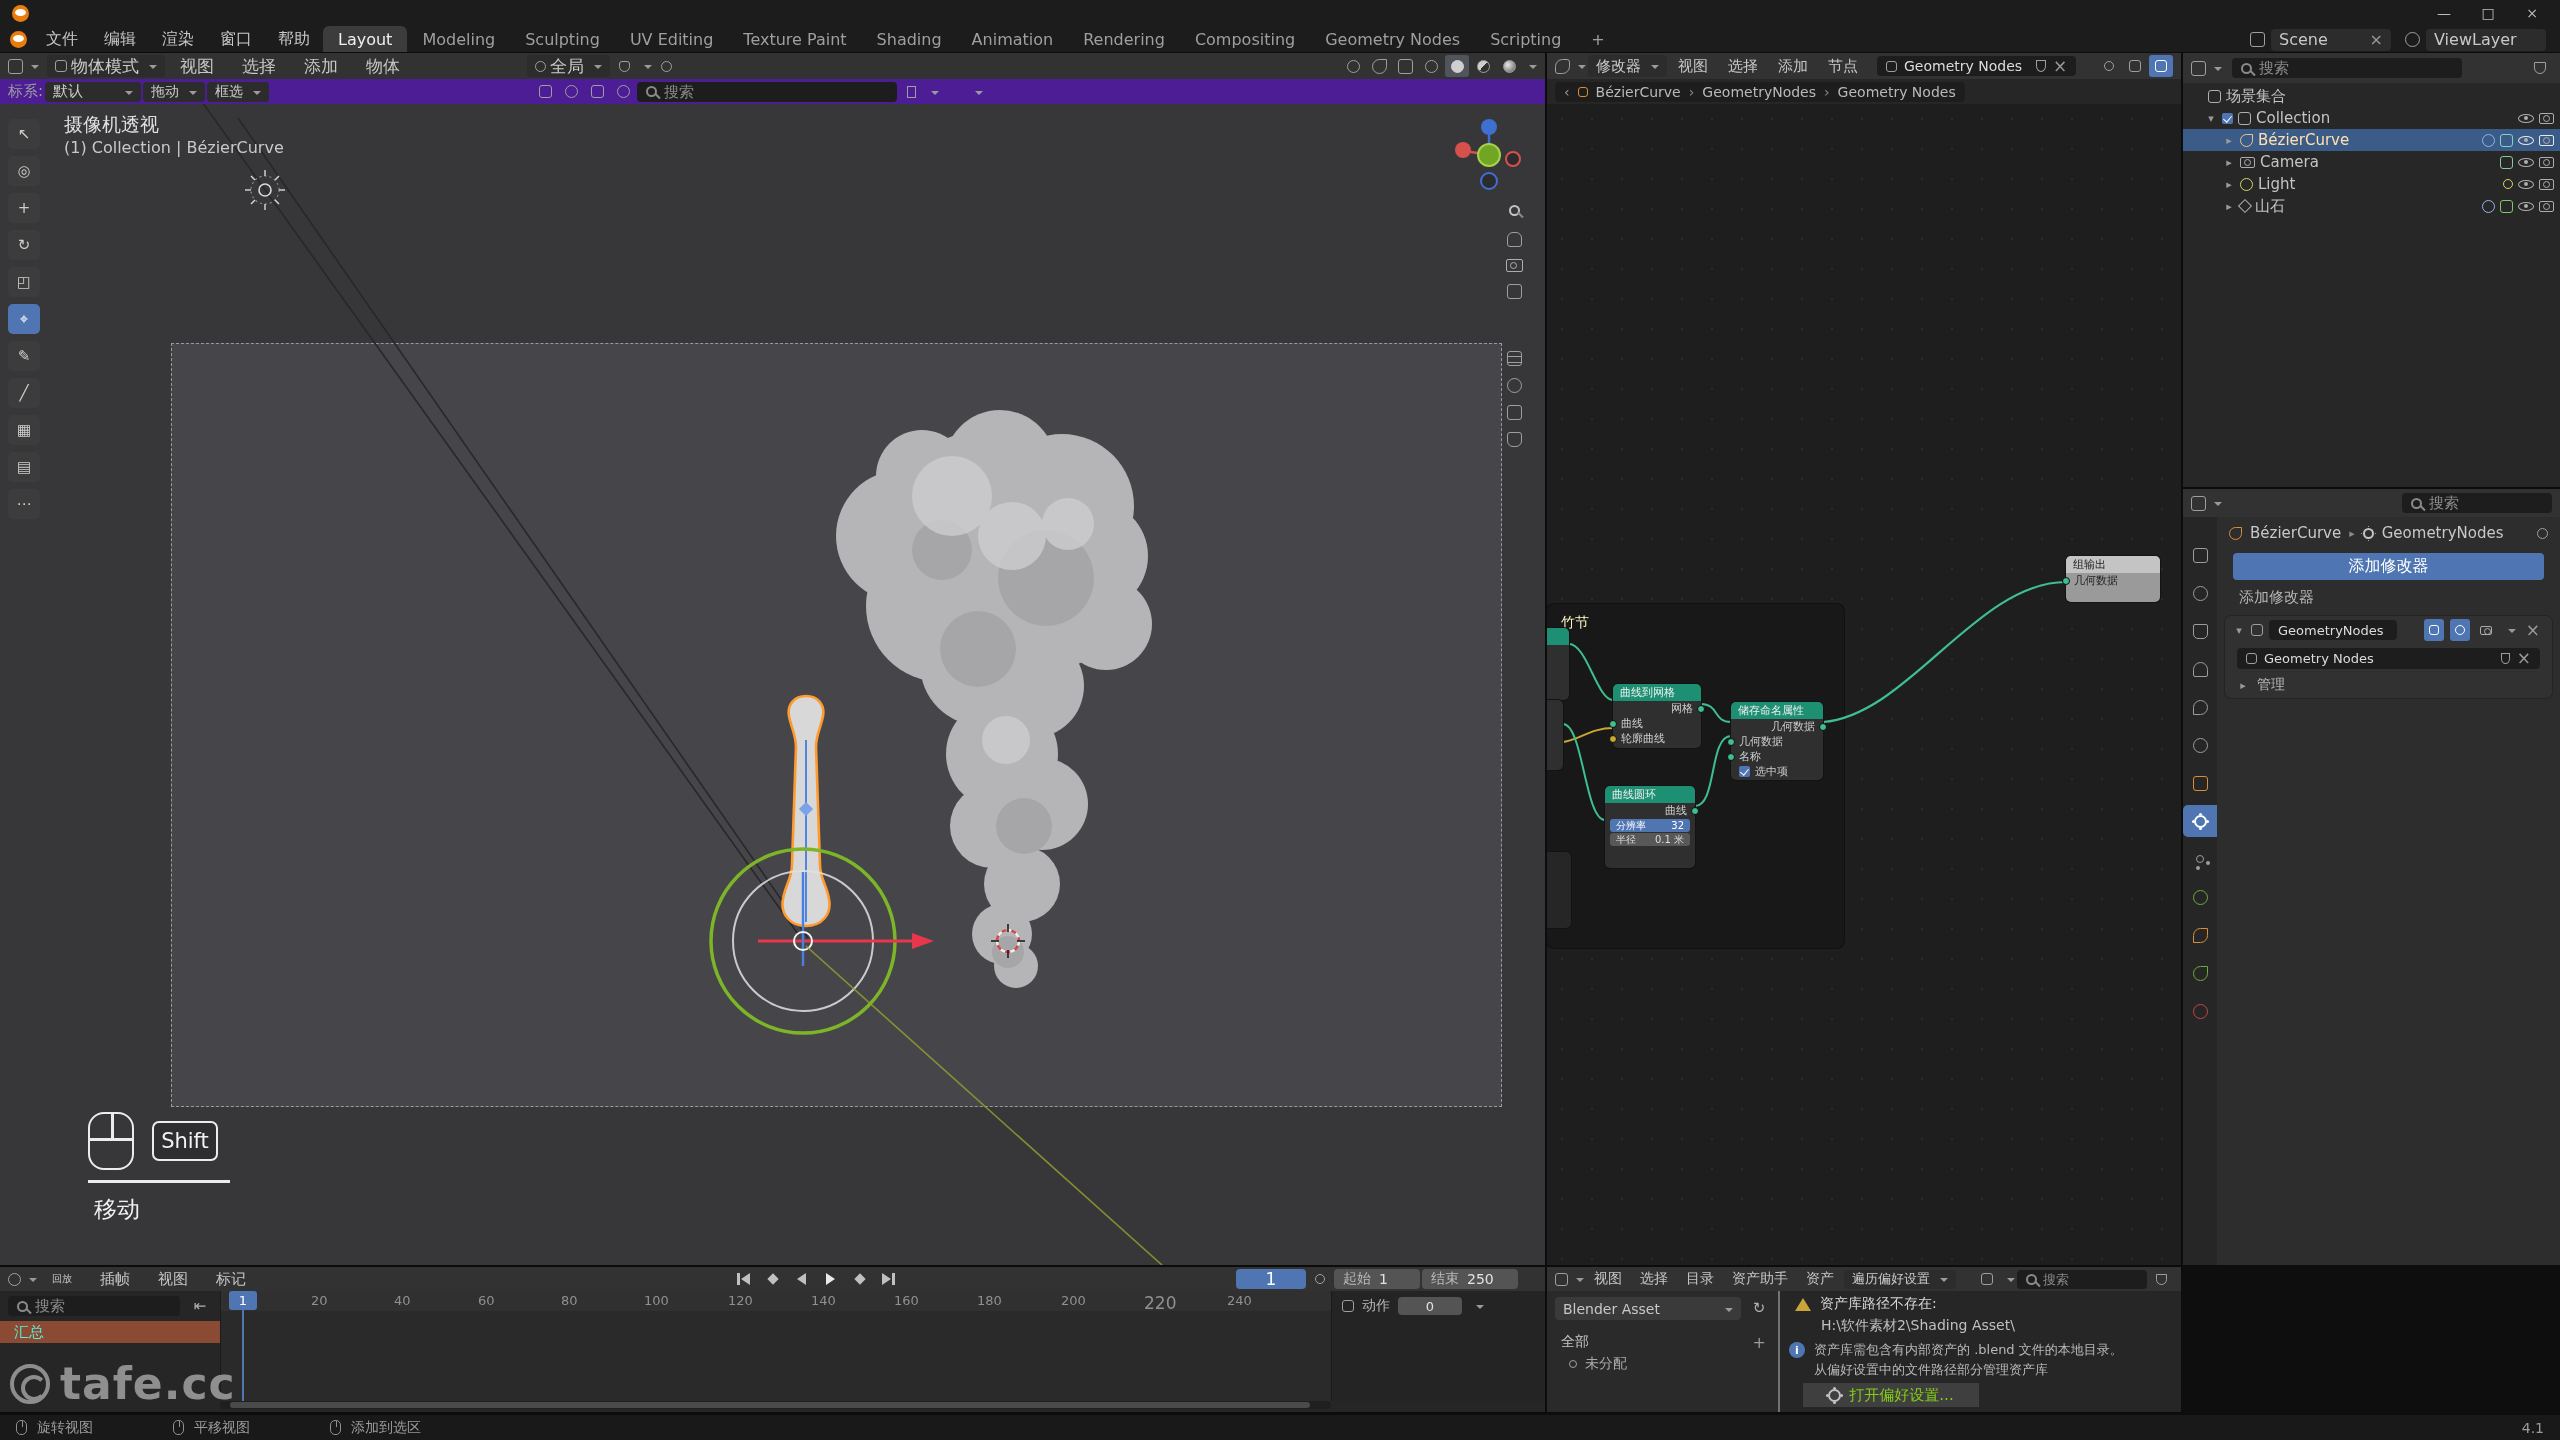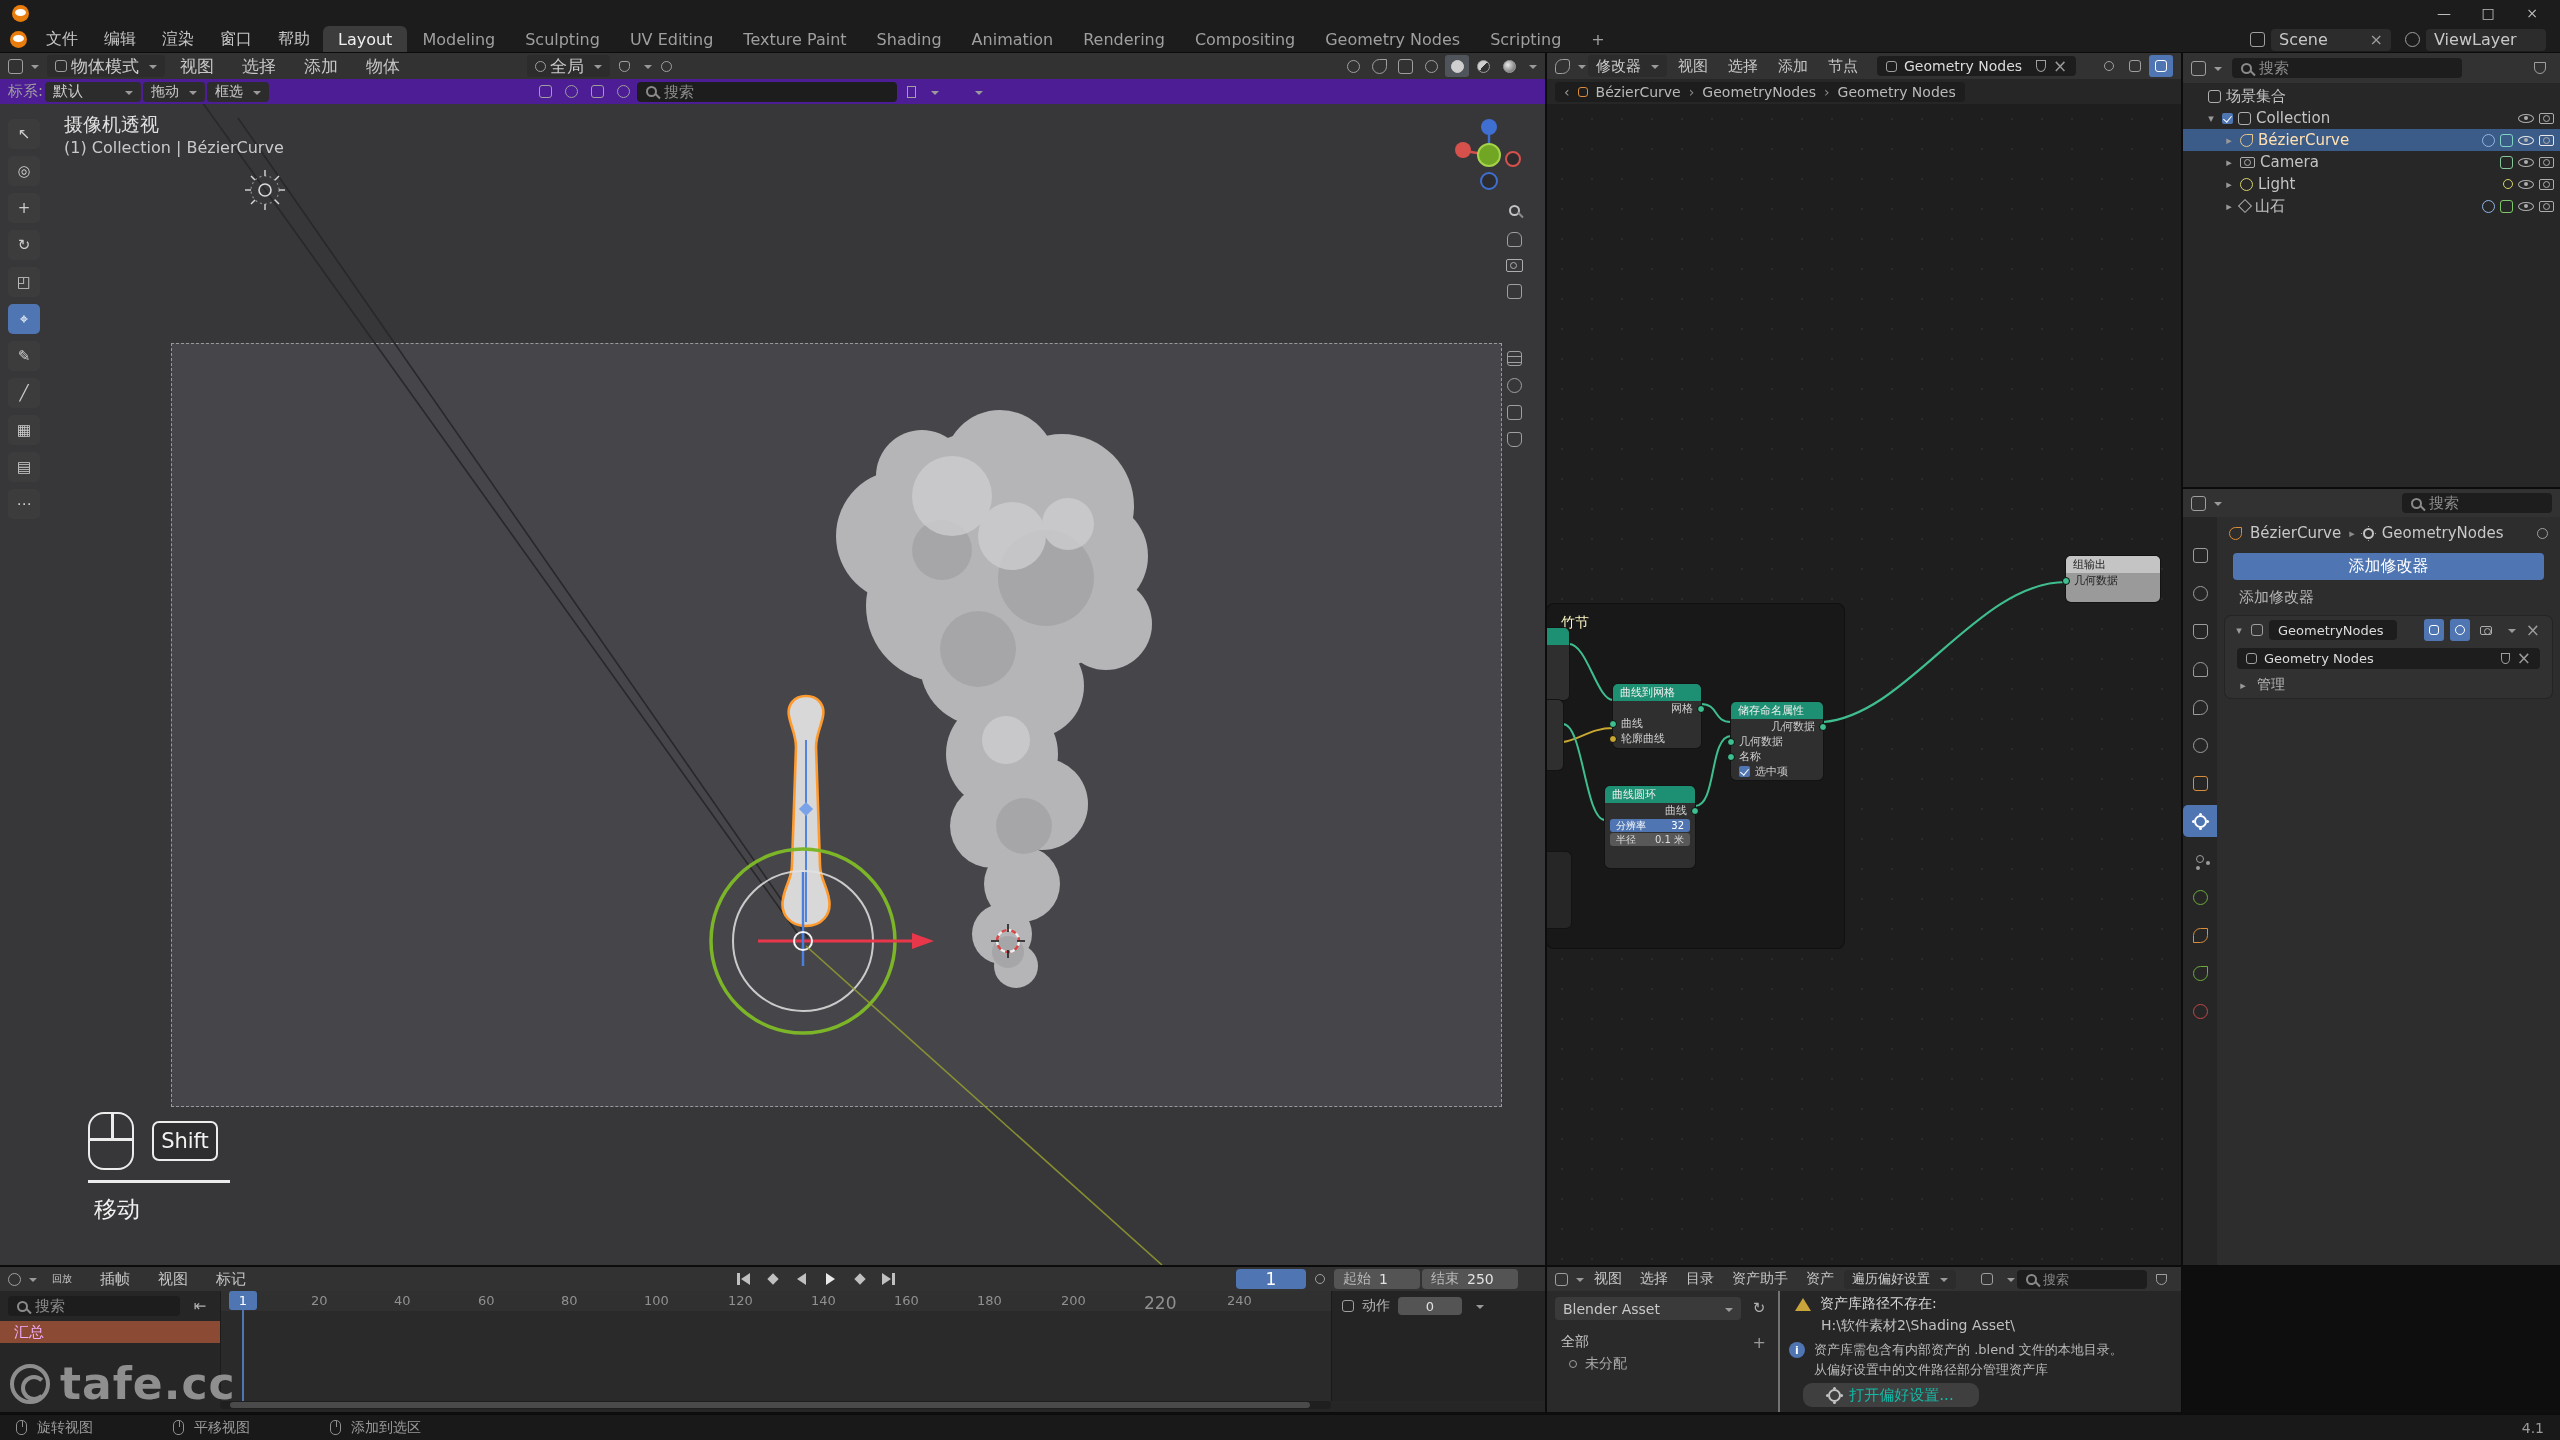--- a/index.html
+++ b/index.html
@@ -65,21 +65,21 @@
   .eye::after{content:"";position:absolute;left:4.5px;top:1.5px;width:4px;height:4px;border-radius:50%;background:#adadad}
   .cami{display:inline-block;width:15px;height:11px;border:1.6px solid #adadad;border-radius:2px;position:relative;flex:none}
   .cami::after{content:"";position:absolute;left:3px;top:1.5px;width:5px;height:5px;border-radius:50%;border:1.4px solid #adadad}
   .typ{width:13px;height:13px;display:inline-block;border-radius:3px;flex:none}
   
   .ptab{width:34px;height:32px;display:flex;align-items:center;justify-content:center}
   .ptab.active{background:#4f76b3;border-radius:5px 0 0 5px}
   .pico{width:15px;height:15px;border:1.8px solid #9c9c9c;border-radius:3px}
   .pico.c{border-radius:50%}
   .btn-blue{background:#4f76b3;color:#fff;border-radius:4px;display:flex;align-items:center;justify-content:center;font-size:16px}
-  .gbtn{background:#3f3f3f;border-radius:9px;display:flex;align-items:center;justify-content:center;gap:8px;color:#14b8a6;font-size:15px}
+  .gbtn{background:#3f3f3f;border-radius:0;display:flex;align-items:center;justify-content:center;gap:8px;color:#84cc16;font-size:15px}
   
   .pb{width:27px;height:20px;display:flex;align-items:center;justify-content:center;gap:1px}
   .trir{width:0;height:0;border-style:solid;border-width:6px 0 6px 9px;border-color:transparent transparent transparent #c0c0c0}
   .tril{width:0;height:0;border-style:solid;border-width:6px 9px 6px 0;border-color:transparent #c0c0c0 transparent transparent}
   .pbar{width:2.5px;height:12px;background:#c0c0c0}
   .dia{width:8px;height:8px;background:#c0c0c0;transform:rotate(45deg)}
   .mouseico{display:inline-block;width:11px;height:15px;border:1.6px solid #8f8f8f;border-radius:5px;position:relative;flex:none}
   .mouseico::after{content:"";position:absolute;left:50%;top:0;width:1.6px;height:6px;background:#8f8f8f}
   .info-i{width:16px;height:16px;border-radius:50%;background:#4f76b3;color:#fff;display:inline-flex;align-items:center;justify-content:center;font-size:11px;font-weight:bold;flex:none}
   .warn-tri{width:0;height:0;border-style:solid;border-width:0 8px 13px 8px;border-color:transparent transparent #c9a43a transparent;flex:none}
@@ -407,21 +407,21 @@
       <span style="font-size:14px">250</span>
     </span>
   </div>
 
   <div class="abs" style="left:0;top:24px;width:220px;height:110px;background:#262626">
     <span class="fld" style="position:absolute;left:8px;top:5px;width:172px;height:20px;gap:7px">
       <span class="mag"></span>
       <input class="sin" placeholder="搜索" style="">
     </span>
     <span class="ibtn" style="position:absolute;left:188px;top:4px">⇤</span>
-    <div style="position:absolute;left:0;top:30px;width:220px;height:22px;background:#8a4a33;display:flex;align-items:center;padding:0 14px;color:#f0abfc;font-size:15px">
+    <div style="position:absolute;left:0;top:30px;width:220px;height:22px;background:#8a4a33;display:flex;align-items:center;padding:0 14px;color:#5eead4;font-size:15px">
       <span>汇总</span>
     </div>
   </div>
 
   <div class="abs" style="left:220px;top:24px;width:1111px;height:110px;background:#2a2a2a;border-left:1px solid #1c1c1c">
     <div class="abs" style="left:0;top:0;width:1111px;height:20px;background:#303030"></div>
 
     <span class="t" style="left:12px;top:2px;font-size:13px;color:#909090">1</span>
     <span class="t" style="left:90px;top:2px;font-size:13px;color:#909090">20</span>
     <span class="t" style="left:173px;top:2px;font-size:13px;color:#909090">40</span>

